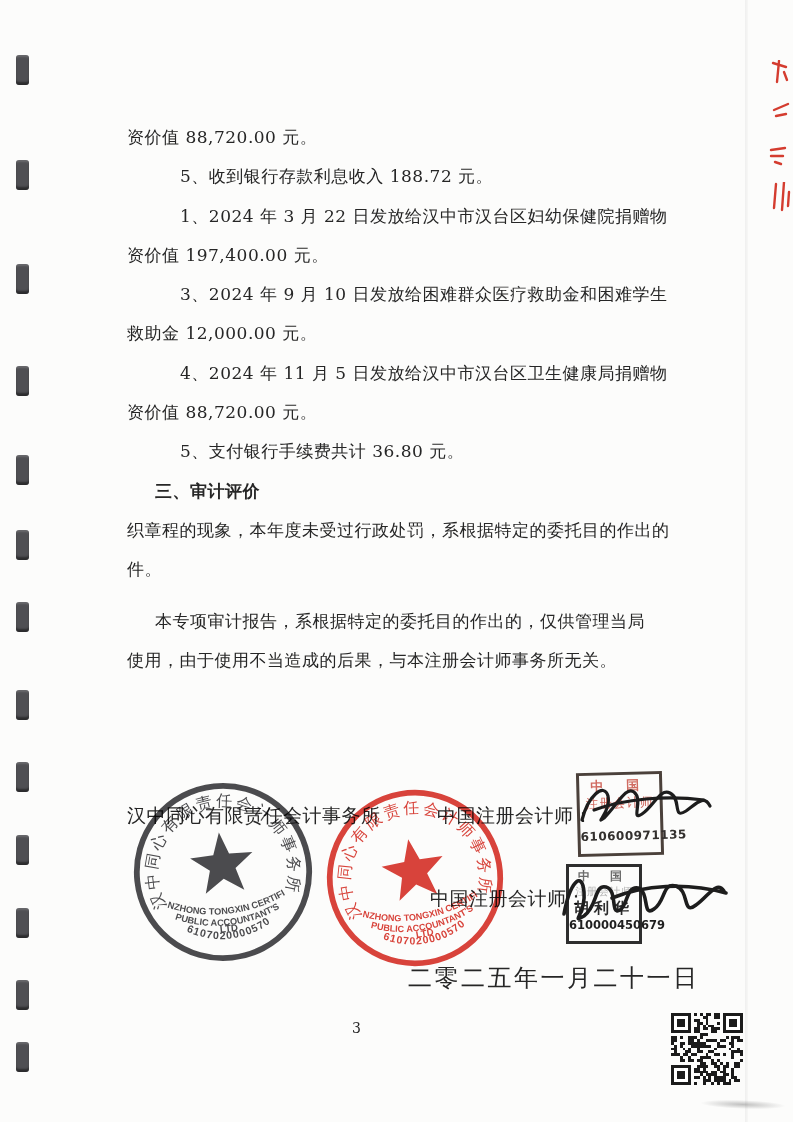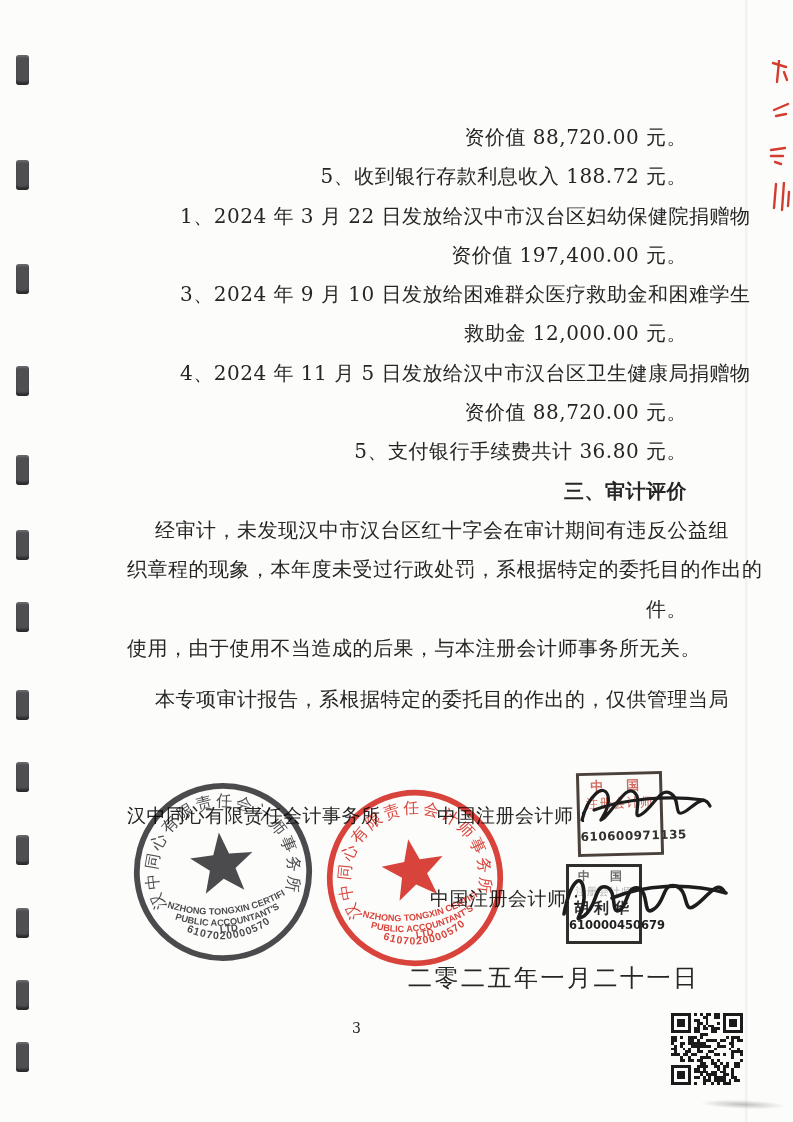--- a/index.html
+++ b/index.html
@@ -10,21 +10,21 @@
     color:#262626;
   }
   
   .crease{position:absolute;top:0;left:745px;width:3px;height:100%;
     background:linear-gradient(to right,rgba(0,0,0,0.05),rgba(0,0,0,0.02));}
   
   .hole{position:absolute;left:16px;width:13px;height:30px;border-radius:3px;
     background:#4f4f53;box-shadow:inset 0 -3px 2px rgba(0,0,0,.45),inset 0 2px 2px rgba(255,255,255,.15);}
   
   .content{position:absolute;left:127px;top:118px;width:560px;}
-  .content p{margin:0;font-size:20px;line-height:39.3px;white-space:nowrap;letter-spacing:.5px;text-align:right;}
+  .content p{margin:0;font-size:17px;line-height:39.3px;white-space:nowrap;letter-spacing:.5px;}
   .indent-sm{text-indent:28px;}
   .indent-md{text-indent:39px;}
   .indent-lg{text-indent:53px;}
   .bold{font-weight:700;}
   .gap-before{margin-top:12px !important;}
   
   .sig-line{position:absolute;font-size:19px;white-space:nowrap;letter-spacing:.5px;}
   #firm-name{left:127px;top:803px;}
   #cpa-label-1{left:437px;top:803px;}
   #cpa-label-2{left:430px;top:886px;}
@@ -117,29 +117,28 @@
       <p class="line">救助金 12,000.00 元。</p>
 
       <p class="line indent-lg">4、2024 年 11 月 5 日发放给汉中市汉台区卫生健康局捐赠物</p>
 
       <p class="line">资价值 88,720.00 元。</p>
 
       <p class="line indent-lg">5、支付银行手续费共计 36.80 元。</p>
 
       <p class="line indent-sm bold">三、审计评价</p>
 
-      <p class="line indent-sm">经审计，未发现汉中市汉台区红十字会在审计期间有违反公益组</p>
 
       <p class="line">织章程的现象，本年度未受过行政处罚，系根据特定的委托目的作出的</p>
 
       <p class="line">件。</p>
 
+      <p class="line indent-sm gap-before">本专项审计报告，系根据特定的委托目的作出的，仅供管理当局</p>
+
       <p class="line">使用，由于使用不当造成的后果，与本注册会计师事务所无关。</p>
-
-      <p class="line indent-sm gap-before">本专项审计报告，系根据特定的委托目的作出的，仅供管理当局</p>
     </div>
 
   <div class="sig-line" id="firm-name">汉中同心有限责任会计事务所</div>
   <div class="sig-line" id="cpa-label-1">中国注册会计师：</div>
   <div class="sig-line" id="cpa-label-2">中国注册会计师：</div>
   <div class="sig-line" id="date-line">二零二五年一月二十一日</div>
   <div id="page-number">3</div>
 
   <div class="round-stamp" id="stamp-black">
     <svg viewBox="0 0 190 190" width="184" height="184" xmlns="http://www.w3.org/2000/svg">

